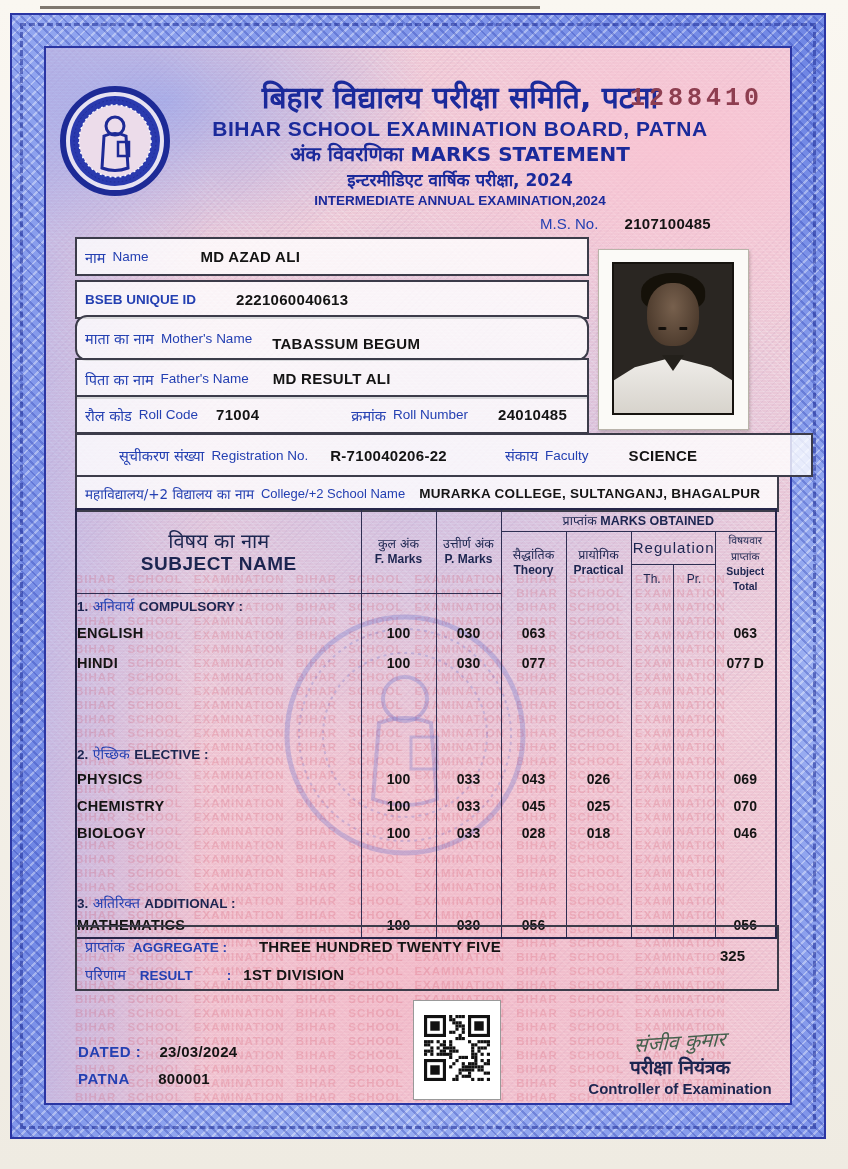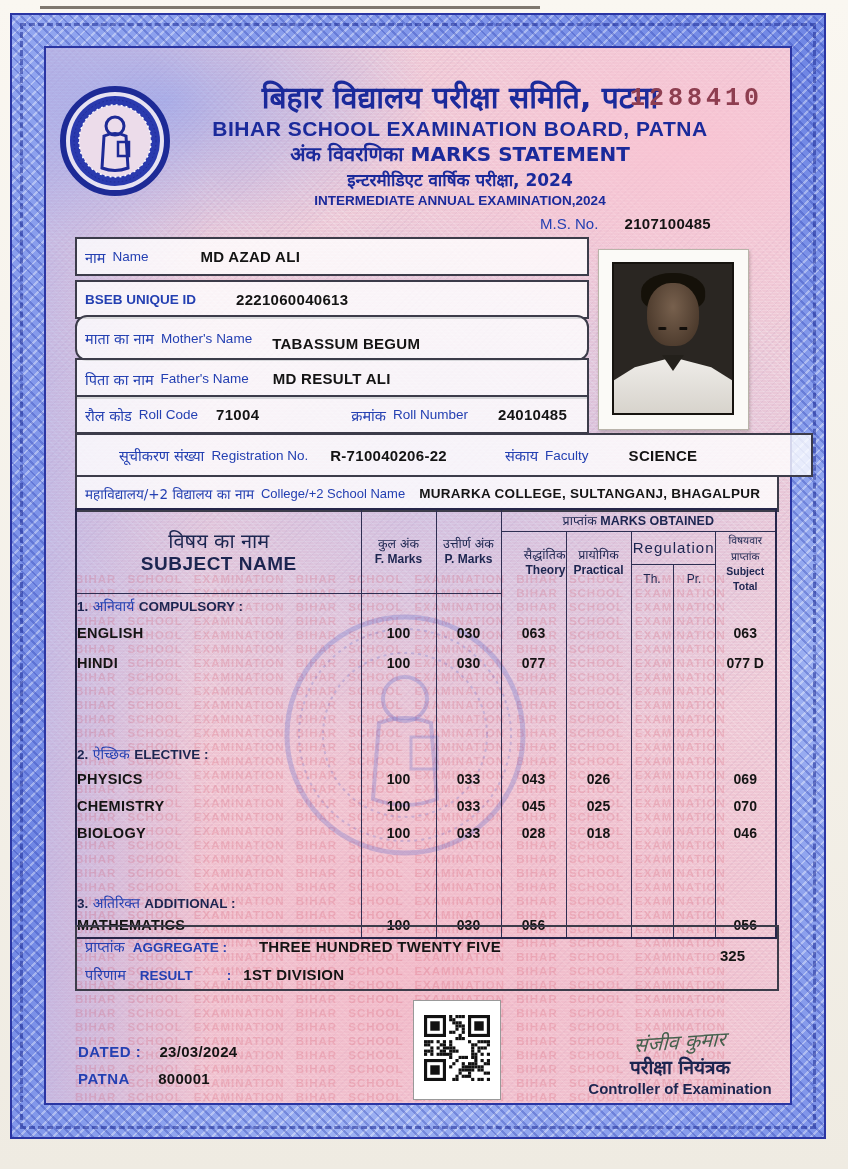--- a/index.html
+++ b/index.html
@@ -258,21 +258,21 @@
         <th rowspan="3" class="h2line">
           <span class="hi">उत्तीर्ण अंक</span>
           <span class="en">P. Marks</span>
         </th>
         <th colspan="5" class="h-obt">
           <span class="hi">प्राप्तांक</span>
           <span class="en">MARKS OBTAINED</span>
         </th>
       </tr>
       <tr style="height:26px">
-        <td rowspan="2" class="h2line" style="text-align:right">
+        <td rowspan="2" class="h2line" style="text-align:center">
           <span class="hi">सैद्धांतिक</span>
           <span class="en">Theory</span>
         </td>
         <td rowspan="2" class="h2line" style="text-align:center">
           <span class="hi">प्रायोगिक</span>
           <span class="en">Practical</span>
         </td>
         <td colspan="2" class="h-reg" style="text-align:right;border-bottom:1px solid #2e2e52">Regulation</td>
         <td rowspan="2" class="h2line h-total" style="text-align:center">
           <span class="hi">विषयवार प्राप्तांक</span>

